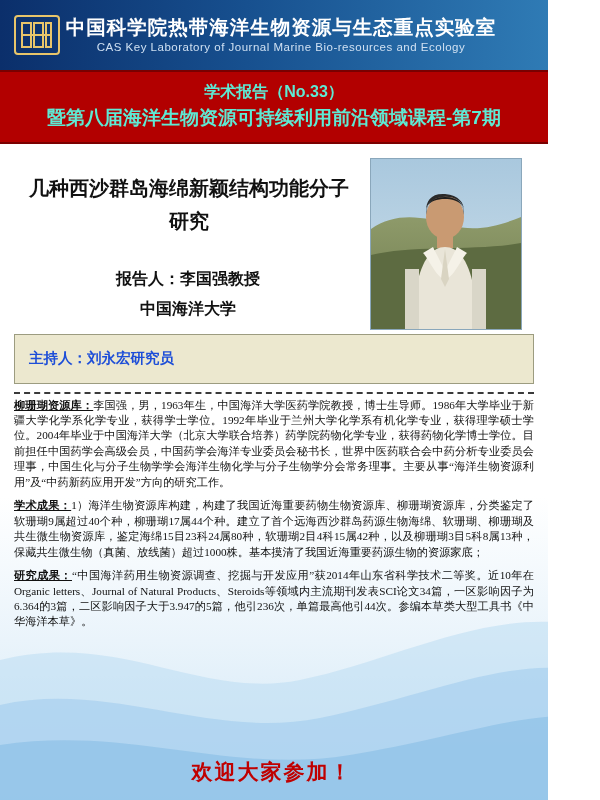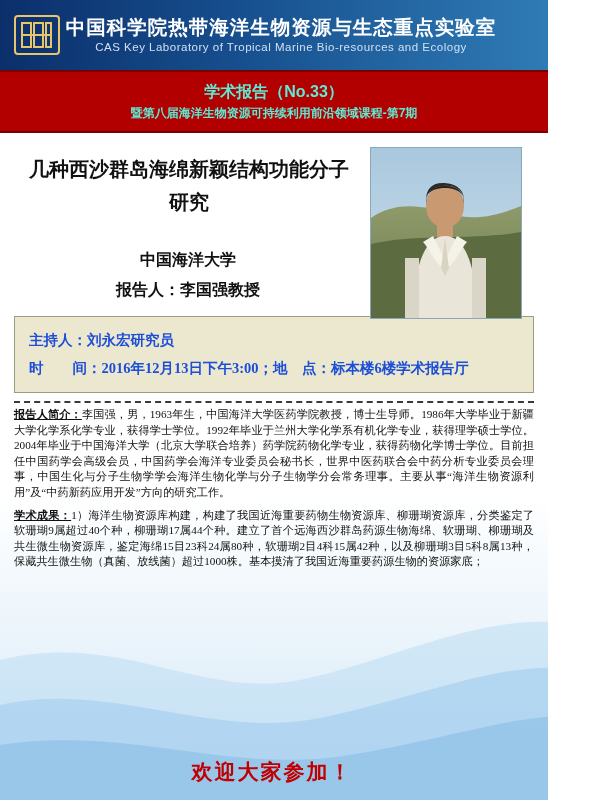--- a/index.html
+++ b/index.html
@@ -73,27 +73,27 @@
     padding: 8px 4px 9px 4px;
     border-top: 2px solid #7a0000;
     border-bottom: 2px solid #7a0000;
   }
   .title-band .line1 {
     font-size: 16px;
     font-weight: bold;
     line-height: 1.5;
   }
   .title-band .line2 {
-    font-size: 12px;
+    font-size: 19px;
     font-weight: bold;
     line-height: 1.5;
   }
   .talk-section {
     position: relative;
-    padding: 14px 18px 6px 18px;
+    padding: 22px 18px 6px 18px;
     min-height: 175px;
     box-sizing: border-box;
   }
   .talk-title {
     font-size: 20px;
     font-weight: bold;
     color: #111111;
     line-height: 1.65;
     text-align: center;
     width: 330px;
@@ -188,34 +188,34 @@
       <svg width="50" height="46" viewBox="0 0 50 46">
         <rect x="3" y="4" width="44" height="38" rx="3" fill="none" stroke="#e8c56a" stroke-width="2"></rect>
         <rect x="10" y="11" width="9" height="24" fill="none" stroke="#e8c56a" stroke-width="2"></rect>
         <rect x="22" y="11" width="9" height="24" fill="none" stroke="#e8c56a" stroke-width="2"></rect>
         <rect x="34" y="11" width="5" height="24" fill="none" stroke="#e8c56a" stroke-width="2"></rect>
         <line x1="10" y1="23" x2="39" y2="23" stroke="#e8c56a" stroke-width="2"></line>
       </svg>
     </div>
     <div class="header-text">
       <div class="header-cn">中国科学院热带海洋生物资源与生态重点实验室</div>
-      <div class="header-en">CAS Key Laboratory of Tropical Marine Bio-resources and Ecology</div>
+      <div class="header-en">CAS Key Laboratory of Journal Marine Bio-resources and Ecology</div>
     </div>
   </div>
 
   <div class="title-band">
     <div class="line1">学术报告（No.33）</div>
     <div class="line2">暨第八届海洋生物资源可持续利用前沿领域课程-第7期</div>
   </div>
 
   <div class="talk-section">
     <div class="talk-title">几种西沙群岛海绵新颖结构功能分子研究</div>
     <div class="speaker-block">
+      <div class="speaker-line">报告人：李国强教授</div>
       <div class="speaker-line">中国海洋大学</div>
-      <div class="speaker-line">报告人：李国强教授</div>
     </div>
 
     <div class="portrait">
       <svg width="150" height="170" viewBox="0 0 150 170">
         <defs>
           <linearGradient id="skyg" x1="0" y1="0" x2="0" y2="1">
             <stop offset="0%" stop-color="#a9c8de"></stop>
             <stop offset="100%" stop-color="#cfe0ea"></stop>
           </linearGradient>
           <linearGradient id="hillg" x1="0" y1="0" x2="0" y2="1">
@@ -235,31 +235,33 @@
         <path d="M62,88 L74,112 L86,88 L96,94 C90,100 82,120 74,120 C66,120 58,100 52,94 Z" fill="#f5f2e8"></path>
         <path d="M74,90 L70,120 L74,128 L78,120 Z" fill="#d9d4c2"></path>
         <rect x="34" y="110" width="14" height="60" fill="#d9d6c8"></rect>
         <rect x="101" y="110" width="14" height="60" fill="#d9d6c8"></rect>
       </svg>
     </div>
   </div>
 
   <div class="host-box">
     <div class="host-line">主持人：刘永宏研究员</div>
-    <div class="host-line">时　　间：2016年12月13日下午3:00；地　点：标本楼6楼学术报告厅</div>
   </div>
 
   <div class="hr-dots"></div>
 
   <div class="body-text">
 
     <div class="para">
-      <span class="para-head">报告人简介：</span><span>李国强，男，1963年生，中国海洋大学医药学院教授，博士生导师。1986年大学毕业于新疆大学化学系化学专业，获得学士学位。1992年毕业于兰州大学化学系有机化学专业，获得理学硕士学位。2004年毕业于中国海洋大学（北京大学联合培养）药学院药物化学专业，获得药物化学博士学位。目前担任中国药学会高级会员，中国药学会海洋专业委员会秘书长，世界中医药联合会中药分析专业委员会理事，中国生化与分子生物学学会海洋生物化学与分子生物学分会常务理事。主要从事“海洋生物资源利用”及“中药新药应用开发”方向的研究工作。</span>
+      <span class="para-head">柳珊瑚资源库：</span><span>李国强，男，1963年生，中国海洋大学医药学院教授，博士生导师。1986年大学毕业于新疆大学化学系化学专业，获得学士学位。1992年毕业于兰州大学化学系有机化学专业，获得理学硕士学位。2004年毕业于中国海洋大学（北京大学联合培养）药学院药物化学专业，获得药物化学博士学位。目前担任中国药学会高级会员，中国药学会海洋专业委员会秘书长，世界中医药联合会中药分析专业委员会理事，中国生化与分子生物学学会海洋生物化学与分子生物学分会常务理事。主要从事“海洋生物资源利用”及“中药新药应用开发”方向的研究工作。</span>
     </div>
 
     <div class="para sec-gap">
       <span class="para-head">学术成果：</span><span>1）海洋生物资源库构建，构建了我国近海重要药物生物资源库、柳珊瑚资源库，分类鉴定了软珊瑚9属超过40个种，柳珊瑚17属44个种。建立了首个远海西沙群岛药源生物海绵、软珊瑚、柳珊瑚及共生微生物资源库，鉴定海绵15目23科24属80种，软珊瑚2目4科15属42种，以及柳珊瑚3目5科8属13种，保藏共生微生物（真菌、放线菌）超过1000株。基本摸清了我国近海重要药源生物的资源家底；</span>
     </div>
 
+    <div class="para sec-gap">
+      <span class="para-head">研究成果：</span><span>“中国海洋药用生物资源调查、挖掘与开发应用”获2014年山东省科学技术二等奖。近10年在Organic letters、Journal of Natural Products、Steroids等领域内主流期刊发表SCI论文34篇，一区影响因子为6.364的3篇，二区影响因子大于3.947的5篇，他引236次，单篇最高他引44次。参编本草类大型工具书《中华海洋本草》。</span>
+    </div>
   </div>
 
   <div class="footer-welcome">欢迎大家参加！</div>
 </div>
 
 </body></html>

